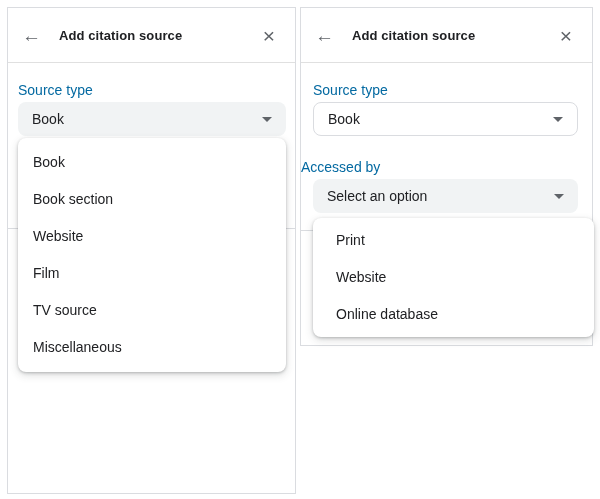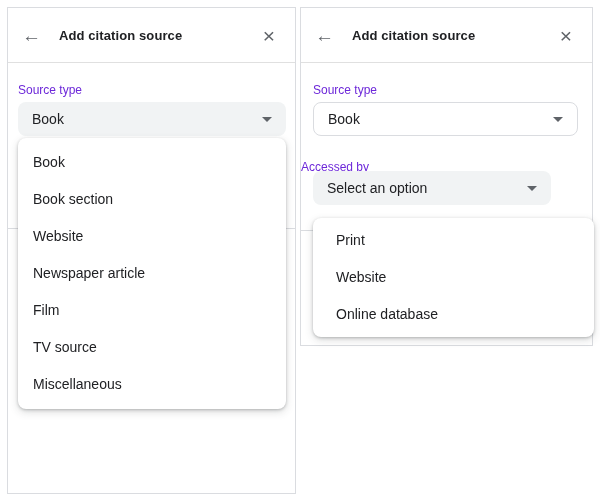--- a/index.html
+++ b/index.html
@@ -36,21 +36,21 @@
     letter-spacing: 0.1px;
   }
   .close-icon {
     margin-left: auto;
     color: #5f6368; font-size: 21px; line-height: 1; font-weight: 400;
     cursor: pointer; user-select: none;
   }
 
   .field-label {
     position: absolute;
-    font-size: 12px; color: #6d28d9; line-height: 16px;
+    font-size: 14px; color: #0369a1; line-height: 16px;
   }
   .select {
     position: absolute;
     display: flex; align-items: center;
     padding: 0 14px; box-sizing: border-box;
     border-radius: 8px;
     font-size: 14px; color: #202124;
     cursor: pointer;
   }
   .select.filled   { background: #f1f3f4; }
@@ -86,21 +86,21 @@
   
   #lp-label    { left: 10px; top: 74px; }
   #lp-select   { left: 10px; top: 94px;  width: 268px; height: 34px; }
   #lp-divider  { top: 220px; }
   #lp-dropdown { left: 10px; top: 130px; width: 268px; padding: 6px 0; }
 
   
   #rp-label1   { left: 12px; top: 74px; }
   #rp-select1  { left: 12px; top: 94px;  width: 265px; height: 34px; }
   #rp-label2   { left: 0; top: 151px; }
-  #rp-select2  { left: 12px; top: 163px; width: 238px; height: 34px; }
+  #rp-select2  { left: 12px; top: 171px; width: 265px; height: 34px; }
   #rp-divider  { top: 222px; }
   #rp-dropdown { left: 12px; top: 210px; width: 265px; padding: 4px 8px; }
 </style>
 </head>
 <body>
 
 <div>
 
   <section class="panel" id="left-panel">
     <header class="panel-header">
@@ -115,21 +115,20 @@
       <span>Book</span>
       <span class="caret"></span>
     </div>
 
     <div class="section-divider" id="lp-divider"></div>
 
     <div class="dropdown" id="lp-dropdown">
       <div class="option">Book</div>
       <div class="option">Book section</div>
       <div class="option">Website</div>
-      <div class="option">Newspaper article</div>
       <div class="option">Film</div>
       <div class="option">TV source</div>
       <div class="option">Miscellaneous</div>
     </div>
   </section>
 
   <section class="panel" id="right-panel">
     <header class="panel-header">
       <span class="back-icon">←</span>
       <h1 class="panel-title">Add citation source</h1>

